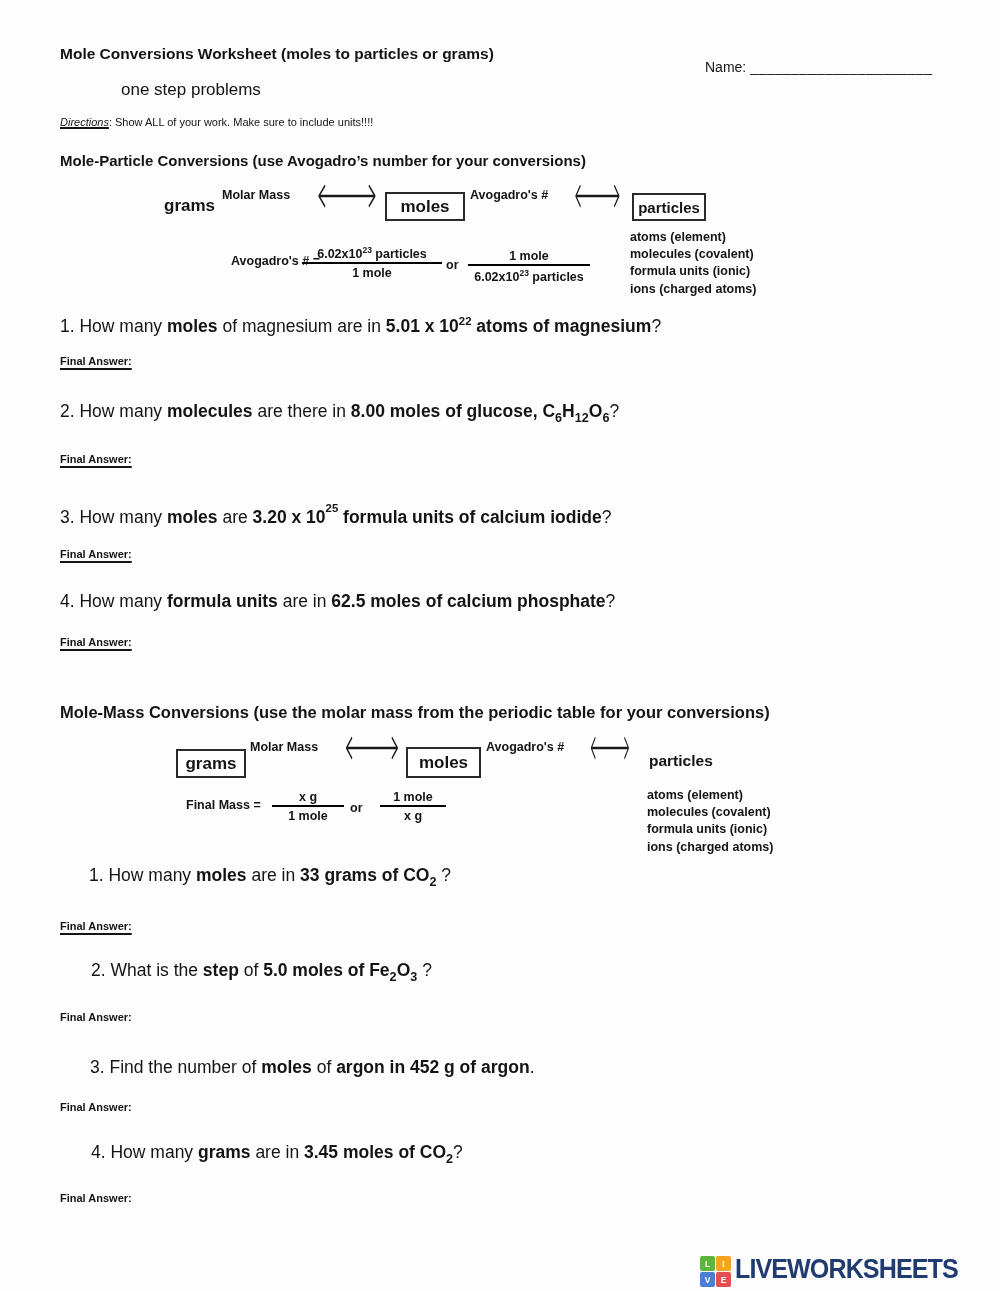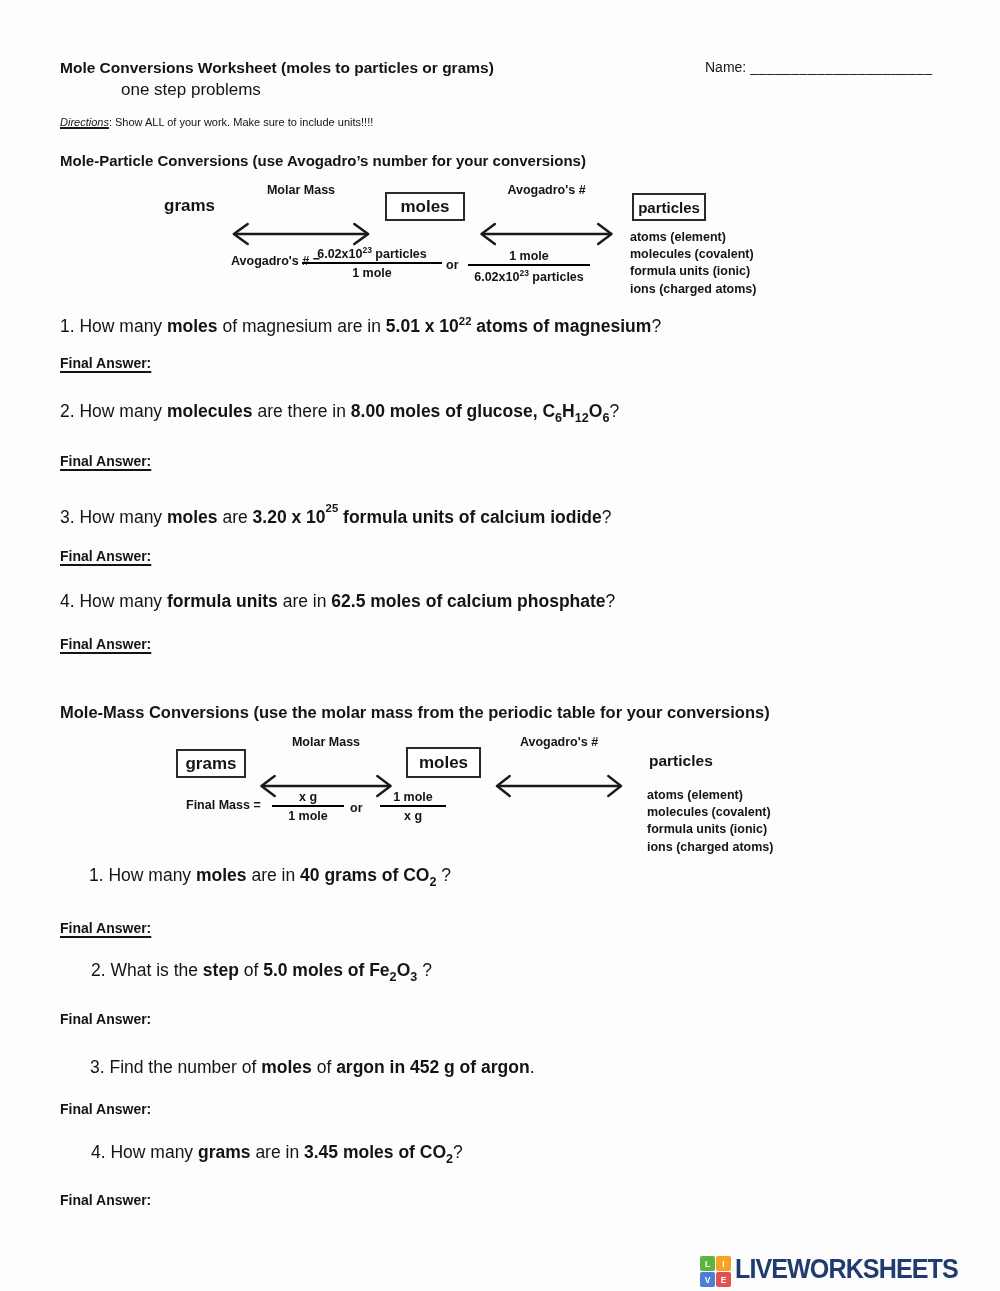--- a/index.html
+++ b/index.html
@@ -5,52 +5,52 @@
   * { margin:0; padding:0; box-sizing:border-box; }
   html,body { width:1000px; height:1291px; }
   body {
     position:relative;
     background:#fdfdfd;
     color:#141414;
     font-family:"Liberation Sans","DejaVu Sans",sans-serif;
     overflow:hidden;
   }
   .abs { position:absolute; white-space:nowrap; }
-  .title { left:60px; top:59px; font-size:15.5px; font-weight:bold; }
+  .title { left:60px; top:45px; font-size:15.5px; font-weight:bold; }
   .subtitle { left:121px; top:80px; font-size:17px; }
   .name-row { left:705px; top:59px; font-size:14px; }
   .name-blank { letter-spacing:0.5px; }
   .directions { left:60px; top:116px; font-size:11px; font-weight:normal; }
   .dir-label { font-style:italic; text-decoration:underline; text-decoration-thickness:1.5px; }
   .s-heading { left:60px; font-size:15px; font-weight:bold; }
   .s-heading2 { left:60px; font-size:16.5px; font-weight:bold; }
 
   
   .dlabel { font-size:17px; font-weight:bold; }
   .dbox {
     border:2px solid #2a2a2a;
     display:flex; align-items:center; justify-content:center;
     font-weight:bold; background:#fff;
   }
-  .arrow { display:flex; flex-direction:column; align-items:center;gap:24px; }
+  .arrow { display:flex; flex-direction:row; align-items:center;gap:24px; }
   .albl { font-size:12.5px; font-weight:bold; line-height:13px; margin-bottom:1px; }
   .asvg { width:100%; height:24px; stroke:#1a1a1a; stroke-width:2.6; fill:none; stroke-linecap:round; stroke-linejoin:round; }
   .plist { font-size:12.5px; font-weight:bold; line-height:17.2px; }
   .fml { font-size:12.5px; font-weight:bold; }
   .frac { display:inline-flex; flex-direction:column; align-items:center; font-size:12.5px; font-weight:bold; text-align:center; }
   .fbar { align-self:stretch; height:0; border-top:2px solid #000; margin:1px 0 2px 0; }
   .frac sup { font-size:8.5px; }
 
   
   .q { left:60px; font-size:17.5px; line-height:19px; }
   .q b { font-weight:bold; }
   .q sup { font-size:0.65em; }
   .q sup.hi { position:relative; top:-4px; }
   .q sub { font-size:0.72em; }
-  .fa { left:60px; font-size:14px; font-weight:bold;text-align:right; }
+  .fa { left:60px; font-size:11px; font-weight:bold;text-align:right; }
   .fa.ul { text-decoration:underline; text-decoration-thickness:2px; text-underline-offset:3px; }
 
   
   .logo { left:700px; top:1253px; display:flex; align-items:flex-start; cursor:pointer; }
   .logo-grid { display:grid; grid-template-columns:15px 15px; grid-template-rows:15px 15px; gap:1px; margin-top:3px; }
   .logo-sq { display:flex; align-items:center; justify-content:center; color:#fff; font-size:8.5px; font-weight:bold; border-radius:2px; }
   .wordmark { font-size:27px; font-weight:bold; letter-spacing:-1px; margin-left:4px; transform:scaleX(0.93); transform-origin:left center; line-height:32px; }
 </style>
 </head>
 <body>
@@ -171,21 +171,21 @@
     <span class="fbar"></span>
     <span class="fden">1 mole</span>
   </div>
   <div class="abs fml" style="left:350px;top:801px">or</div>
   <div class="abs frac" style="left:380px;top:790px;width:66px">
     <span class="fnum">1 mole</span>
     <span class="fbar"></span>
     <span class="fden">x g</span>
   </div>
 
-  <div class="abs q" style="left:89px;top:866px">1. How many <b>moles</b> are in <b>40 grams of CO</b><b><sub>2</sub></b> ?</div>
+  <div class="abs q" style="left:89px;top:866px">1. How many <b>moles</b> are in <b>33 grams of CO</b><b><sub>2</sub></b> ?</div>
   <div class="abs fa ul" style="top:920px">Final Answer:</div>
 
   <div class="abs q" style="left:91px;top:961px">2. What is the <b>step</b> of <b>5.0 moles of Fe</b><b><sub>2</sub></b><b>O</b><b><sub>3</sub></b> ?</div>
   <div class="abs fa" style="top:1011px">Final Answer:</div>
 
   <div class="abs q" style="left:90px;top:1058px">3. Find the number of <b>moles</b> of <b>argon in 452 g of argon</b>.</div>
   <div class="abs fa" style="top:1101px">Final Answer:</div>
 
   <div class="abs q" style="left:91px;top:1143px">4. How many <b>grams</b> are in <b>3.45 moles of CO</b><b><sub>2</sub></b>?</div>
   <div class="abs fa" style="top:1192px">Final Answer:</div>

